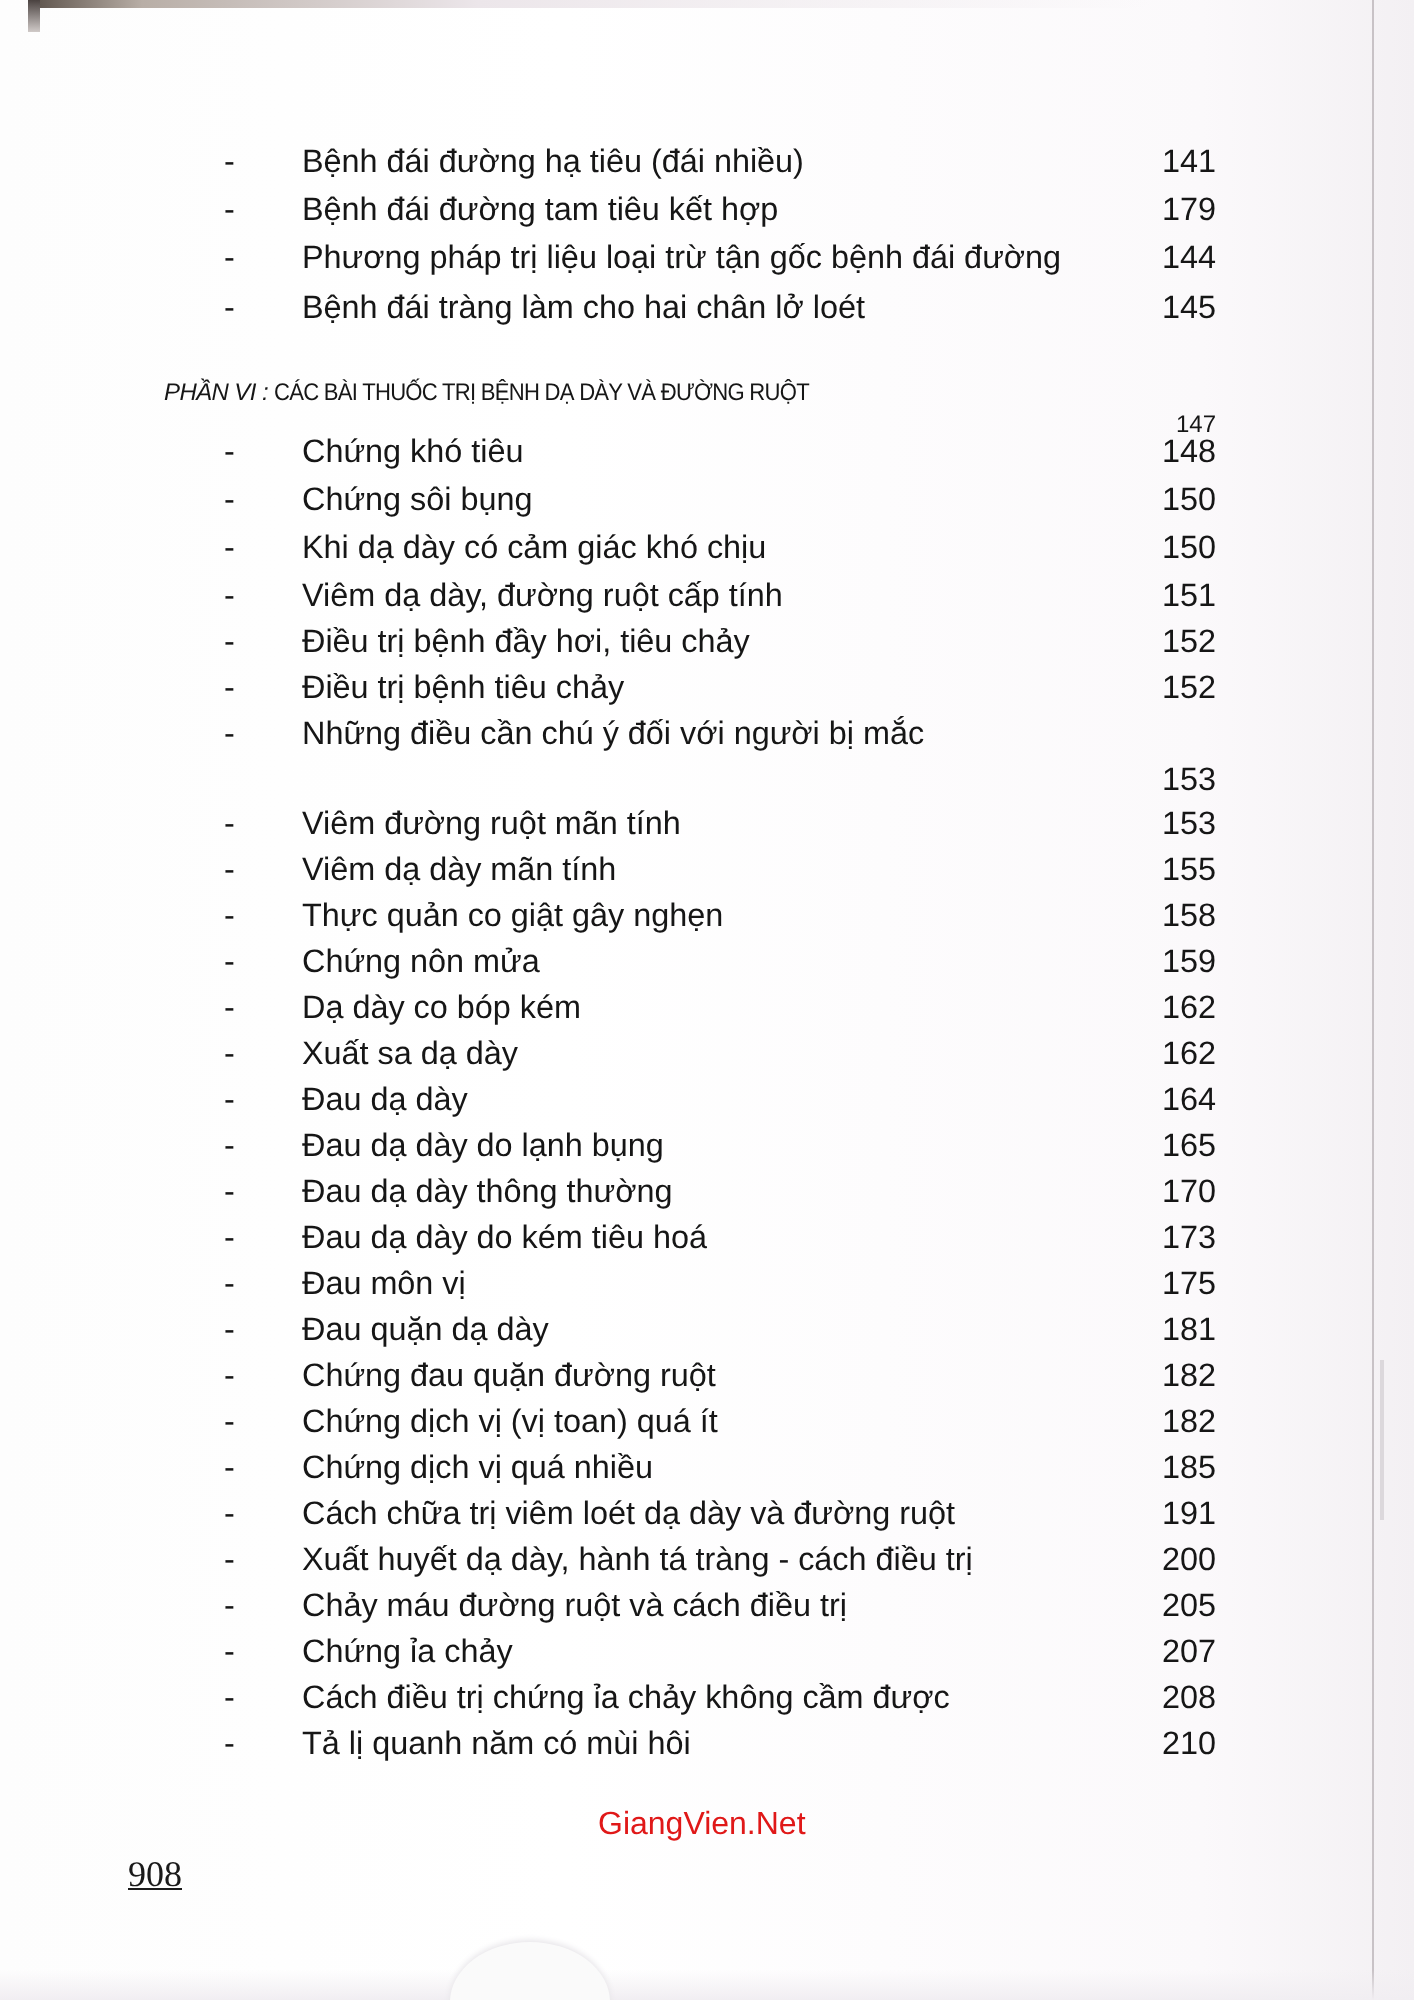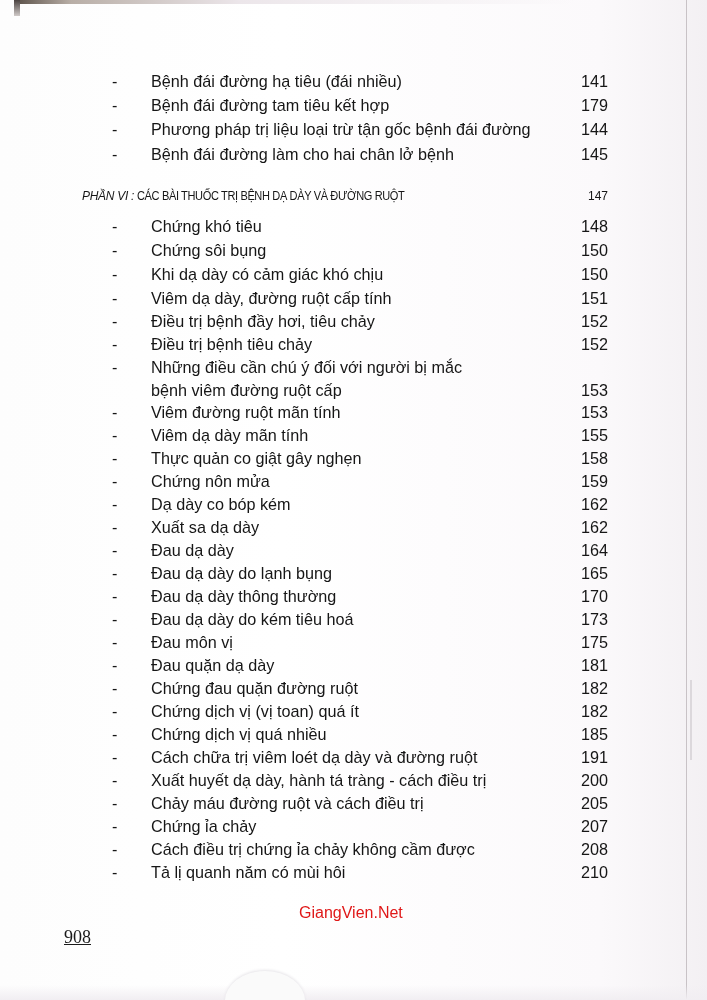--- a/index.html
+++ b/index.html
@@ -36,21 +36,21 @@
   .entry .dash { position: absolute; left: 0; top: 0; width: 20px; }
   .entry .title { position: absolute; left: 15px; top: 0; white-space: nowrap; margin-left: 24px; }
   .entry .pg { position: absolute; right: 0; top: 0; text-align: right; }
   .entry.two-line .title { white-space: normal; width: 420px; }
   .entry.two-line .pg { top: 23px; }
   .section {
     position: absolute; left: 82px; width: 526px; font-size: 12px; line-height: 23px;
   }
   .section .label { font-style: italic; letter-spacing: -0.3px; }
   .section .title { letter-spacing: -0.4px; transform: scaleX(0.92); transform-origin: left; display: inline-block; }
-  .section .pg { position: absolute; right: 0; top: 0; }
+  .section .pg { position: absolute; right: 0; top: 16px; }
   .page-number {
     position: absolute; left: 64px; top: 927px;
     font-family: "Liberation Serif", serif; font-size: 18px; color: #1a1a1a; text-decoration: underline;
   }
   .watermark {
     position: absolute; left: 299px; top: 904px;
     font-size: 16px; color: #e01818;
   }
   .bottom-shadow {
     position: absolute; left: 0; top: 985px; width: 707px; height: 15px;
@@ -82,21 +82,21 @@
       <span class="title">Bệnh đái đường tam tiêu kết hợp</span>
       <span class="pg">179</span>
     </div>
     <div class="entry" style="top:118px">
       <span class="dash">-</span>
       <span class="title">Phương pháp trị liệu loại trừ tận gốc bệnh đái đường</span>
       <span class="pg">144</span>
     </div>
     <div class="entry" style="top:143px">
       <span class="dash">-</span>
-      <span class="title">Bệnh đái đường làm cho hai chân lở bệnh</span>
+      <span class="title">Bệnh đái tràng làm cho hai chân lở loét</span>
       <span class="pg">145</span>
     </div>
 
     <div class="section" style="top:185px">
       <span class="label">PHẦN VI :</span>
       <span class="title">CÁC BÀI THUỐC TRỊ BỆNH DẠ DÀY VÀ ĐƯỜNG RUỘT</span>
       <span class="pg">147</span>
     </div>
 
     <div class="entry" style="top:215px">
@@ -125,21 +125,20 @@
       <span class="pg">152</span>
     </div>
     <div class="entry" style="top:333px">
       <span class="dash">-</span>
       <span class="title">Điều trị bệnh tiêu chảy</span>
       <span class="pg">152</span>
     </div>
     <div class="entry two-line" style="top:356px; height:46px;">
       <span class="dash">-</span>
       <span class="title">Những điều cần chú ý đối với người bị mắc</span>
-      <span class="title" style="top:23px">bệnh viêm đường ruột cấp</span>
       <span class="pg">153</span>
     </div>
     <div class="entry" style="top:401px">
       <span class="dash">-</span>
       <span class="title">Viêm đường ruột mãn tính</span>
       <span class="pg">153</span>
     </div>
     <div class="entry" style="top:424px">
       <span class="dash">-</span>
       <span class="title">Viêm dạ dày mãn tính</span>

